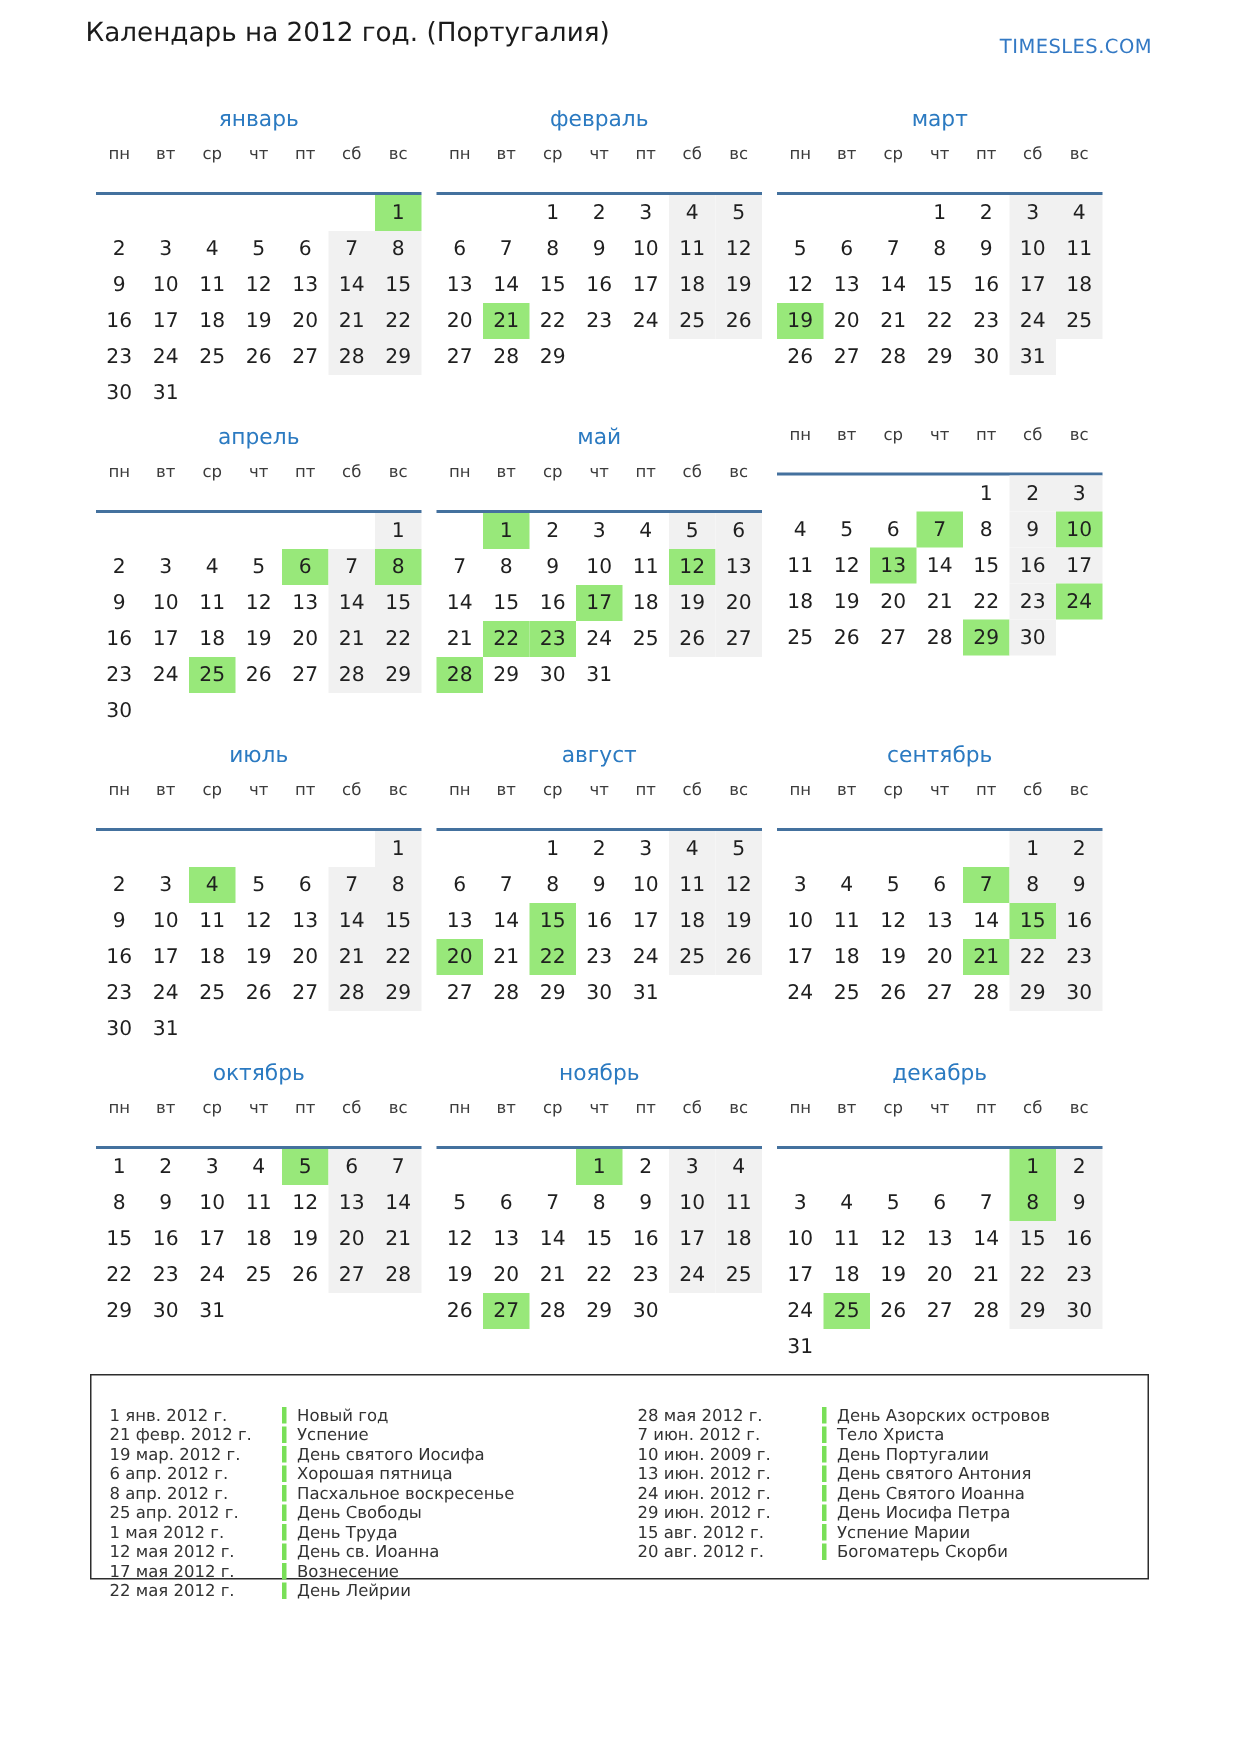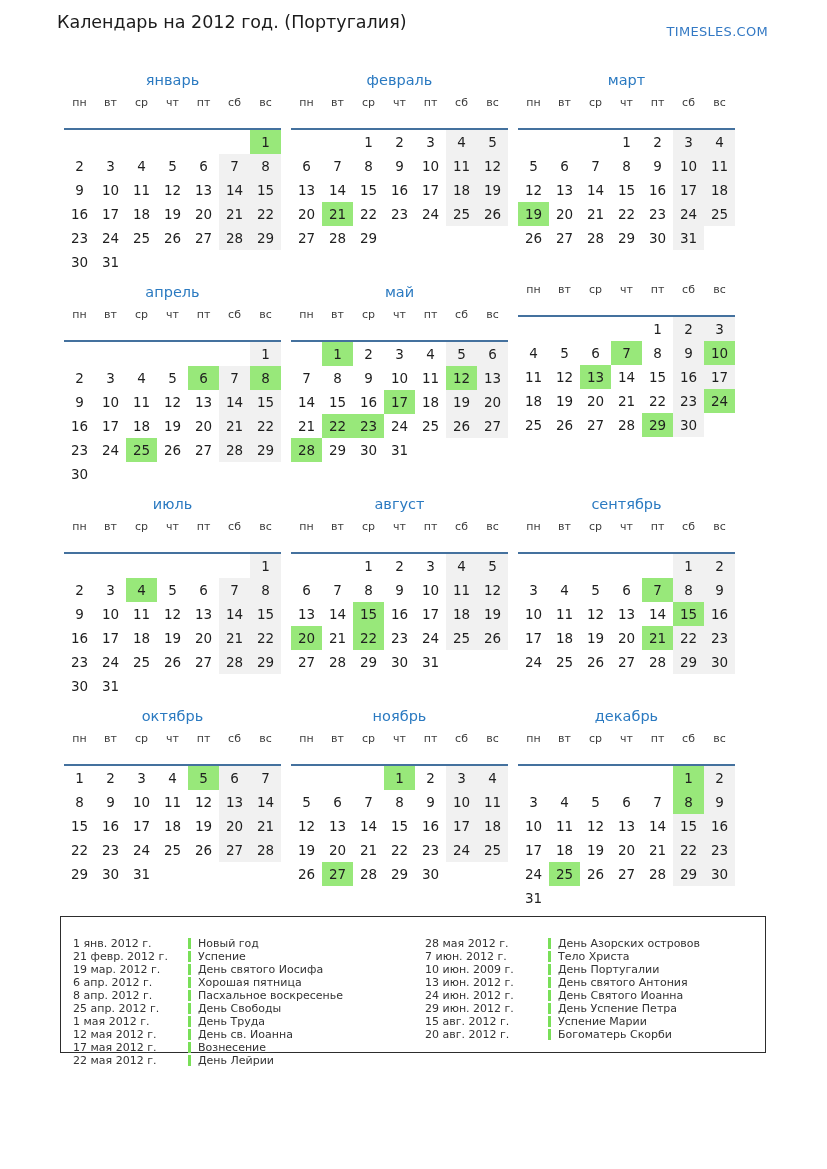--- a/index.html
+++ b/index.html
@@ -847,21 +847,21 @@
         <span class="legend-name">День святого Антония</span>
       </div>
       <div class="legend-row">
         <span class="legend-date">24 июн. 2012 г.</span>
         <span class="legend-bar"></span>
         <span class="legend-name">День Святого Иоанна</span>
       </div>
       <div class="legend-row">
         <span class="legend-date">29 июн. 2012 г.</span>
         <span class="legend-bar"></span>
-        <span class="legend-name">День Успение Петра</span>
+        <span class="legend-name">День Иосифа Петра</span>
       </div>
       <div class="legend-row">
         <span class="legend-date">15 авг. 2012 г.</span>
         <span class="legend-bar"></span>
         <span class="legend-name">Успение Марии</span>
       </div>
       <div class="legend-row">
         <span class="legend-date">20 авг. 2012 г.</span>
         <span class="legend-bar"></span>
         <span class="legend-name">Богоматерь Скорби</span>

